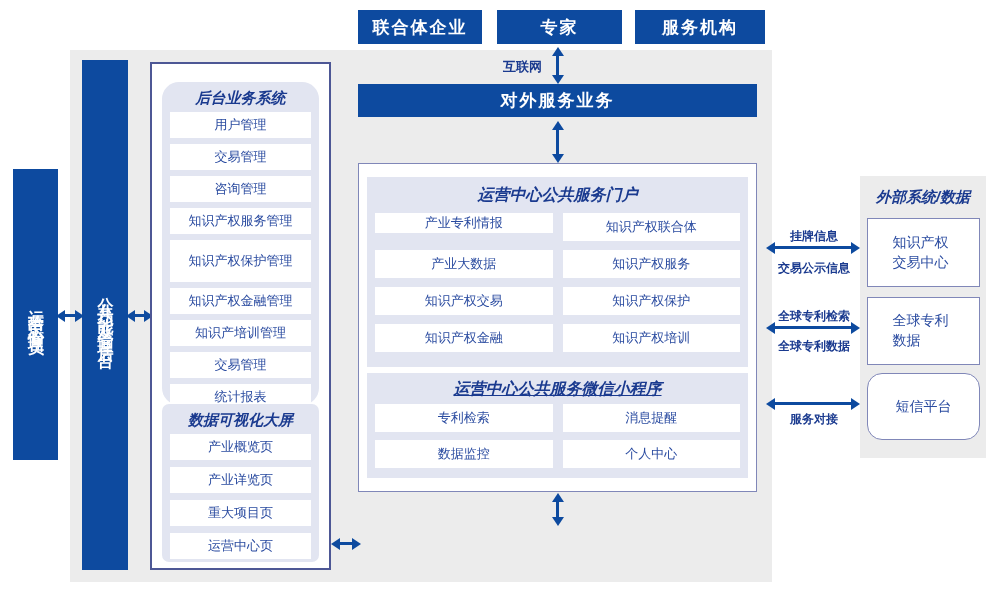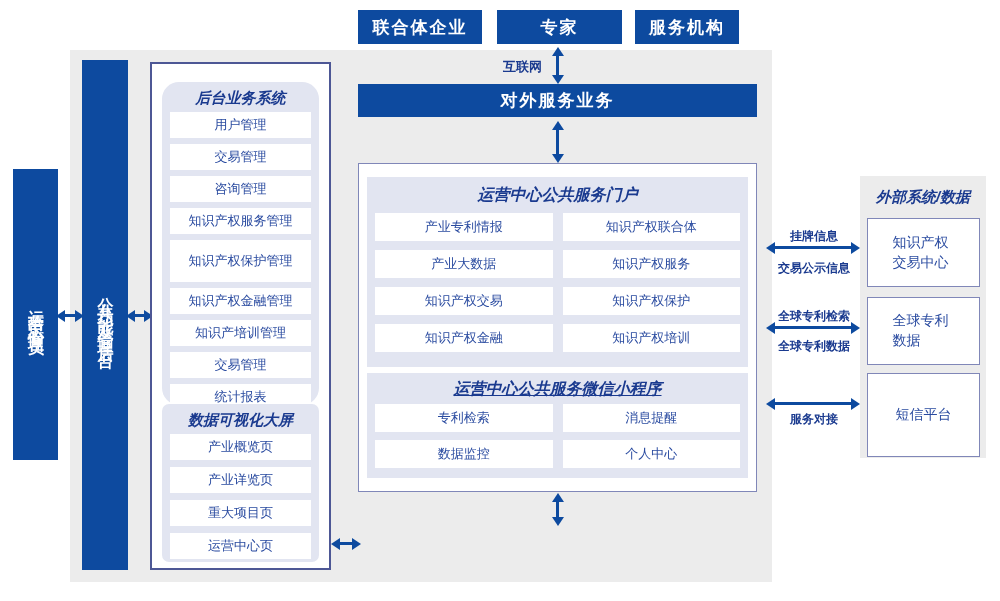--- a/index.html
+++ b/index.html
@@ -54,21 +54,21 @@
 </head>
 <body>
 
 <div class="canvas">
 
   <div class="bg bg-main"></div>
   <div class="bg bg-right"></div>
 
   <div class="bluebox" style="left:358px; top:10px; width:124px; height:34px;">联合体企业</div>
   <div class="bluebox" style="left:497px; top:10px; width:125px; height:34px;">专家</div>
-  <div class="bluebox" style="left:635px; top:10px; width:104px; height:34px;">服务机构</div>
+  <div class="bluebox" style="left:635px; top:10px; width:130px; height:34px;">服务机构</div>
 
   <div class="lbl" style="left:470px; top:58px; width:72px; text-align:right; font-size:13px;">互联网</div>
   <div class="varrow" style="left:556px; top:55px; height:21px;"></div>
 
   <div class="bluebox" style="left:358px; top:84px; width:399px; height:33px;">对外服务业务</div>
 
   <div class="varrow" style="left:556px; top:129px; height:26px;"></div>
 
   <div class="vbar" style="left:13px; top:169px; width:45px; height:291px; letter-spacing:5px;">运营中心管理员</div>
   <div class="vbar" style="left:82px; top:60px; width:46px; height:510px;">公共功能及管理后台</div>
@@ -99,21 +99,21 @@
         <div class="item" style="height:26px;">重大项目页</div>
         <div class="item" style="height:26px;">运营中心页</div>
       </div>
     </div>
   </div>
 
   <div class="panel-center">
     <div class="subpanel" style="left:8px; top:13px; width:381px; height:190px;">
       <div class="sub-title" style="margin-top:8px; font-size:16px;">运营中心公共服务门户</div>
       <div class="grid" style="top:36px; column-gap:10px; row-gap:9px;">
-        <div class="item" style="height:28px;">产业专利情报</div>
+        <div class="item" style="height:20px;">产业专利情报</div>
         <div class="item" style="height:28px;">知识产权联合体</div>
         <div class="item" style="height:28px;">产业大数据</div>
         <div class="item" style="height:28px;">知识产权服务</div>
         <div class="item" style="height:28px;">知识产权交易</div>
         <div class="item" style="height:28px;">知识产权保护</div>
         <div class="item" style="height:28px;">知识产权金融</div>
         <div class="item" style="height:28px;">知识产权培训</div>
       </div>
     </div>
     <div class="subpanel" style="left:8px; top:209px; width:381px; height:105px;">
@@ -132,21 +132,21 @@
 
   <div class="harrow" style="left:339px; top:542px; width:14px;"></div>
 
   <div class="sub-title" style="position:absolute; left:860px; top:188px; width:126px; font-size:15px;">外部系统/数据</div>
   <div class="extbox" style="top:218px; height:69px;">
     <span>知识产权交易中心</span>
   </div>
   <div class="extbox" style="top:297px; height:68px;">
     <span>全球专利数据</span>
   </div>
-  <div class="extbox" style="top:373px; height:84px;">
+  <div class="extbox" style="top:373px; height:67px;border-radius:15px;">
     <span>短信平台</span>
   </div>
 
   <div class="lbl" style="left:770px; top:228px; width:88px;">挂牌信息</div>
   <div class="harrow" style="left:774px; top:246px; width:78px;"></div>
   <div class="lbl" style="left:766px; top:260px; width:96px;">交易公示信息</div>
 
   <div class="lbl" style="left:768px; top:308px; width:92px;">全球专利检索</div>
   <div class="harrow" style="left:774px; top:326px; width:78px;"></div>
   <div class="lbl" style="left:768px; top:338px; width:92px;">全球专利数据</div>

